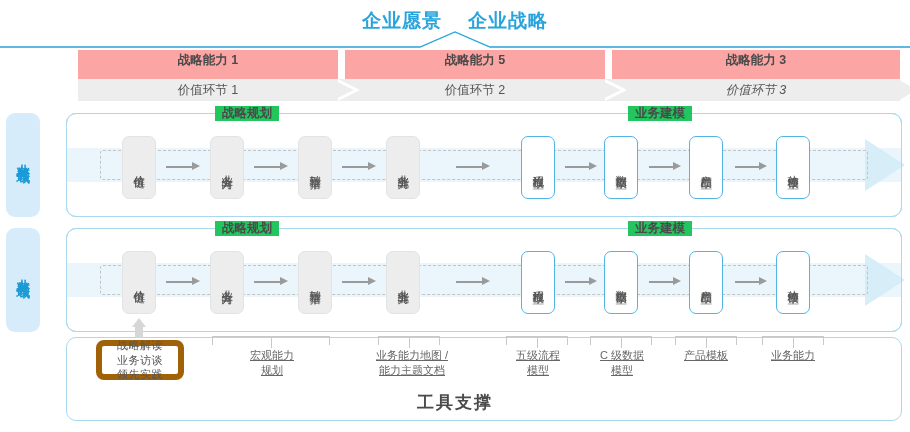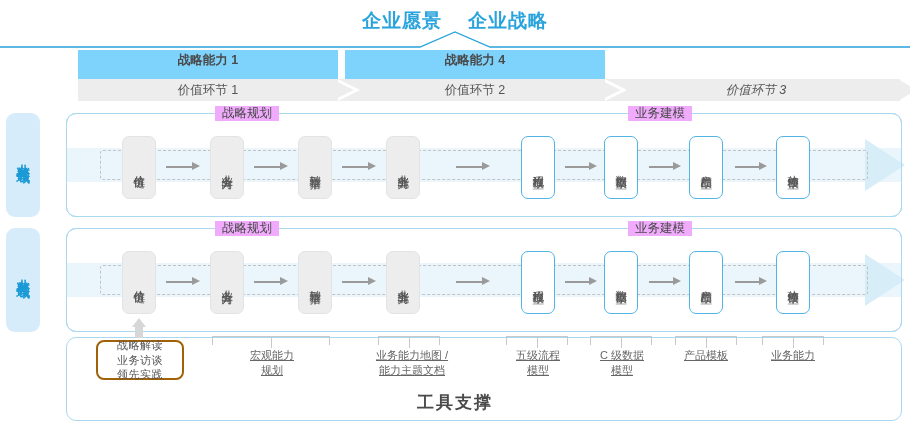--- a/index.html
+++ b/index.html
@@ -17,21 +17,21 @@
     position:absolute;left:0;top:6px;width:910px;height:30px;
     display:flex;align-items:center;justify-content:center;gap:26px;
   }
   .title-txt{
     color:#29a3dc;font-size:19px;font-weight:bold;letter-spacing:1px;
     white-space:nowrap;
   }
   .title-chevron{position:absolute;left:0;top:30px;width:910px;height:18px;}
 
   
-  .band-cap{position:absolute;height:36px;top:50px;background:#7dd3fc;}
+  .band-cap{position:absolute;height:36px;top:50px;background:#fca5a5;}
   .band-cap span{
     display:block;width:100%;height:100%;
     line-height:20px;text-align:center;
     font-size:12.5px;font-weight:bold;color:#4a4a4a;
     white-space:nowrap;
   }
   .band-val{position:absolute;height:22px;top:79px;background:#ededed;}
   .band-val span{
     display:block;width:100%;height:100%;
     line-height:22px;text-align:center;
@@ -61,23 +61,23 @@
   }
 
   
   .row-box{
     position:absolute;left:66px;width:836px;
     border:1px solid #a9d8ef;border-radius:10px;
     background:#ffffff;
     box-sizing:border-box;
   }
   .row-legend{
-    position:absolute;height:15px;background:#f0abfc;
+    position:absolute;height:15px;background:#22c55e;
     display:flex;align-items:center;justify-content:center;
-    font-size:12.5px;font-weight:normal;color:#4a4a4a;
+    font-size:12.5px;font-weight:bold;color:#4a4a4a;
     white-space:nowrap;padding:0 7px;
   }
 
   
   .blue-band{position:absolute;background:#eaf6fc;}
   .blue-arrow{
     position:absolute;background:#d7edf8;
     clip-path:polygon(0 0,100% 50%,0 100%);
   }
 
@@ -121,21 +121,21 @@
   .tool-title{
     position:absolute;width:100%;text-align:center;
     font-size:17px;font-weight:bold;color:#4a4a4a;letter-spacing:2px;
   }
   .note{
     position:absolute;text-align:center;
     font-size:11px;color:#666;line-height:1.35;white-space:pre-line;text-decoration:underline;
   }
   .note-box{
     position:absolute;
-    border:2px solid #a16207;border-radius:8px;background:#ffffff;
+    border:6px solid #a16207;border-radius:8px;background:#ffffff;
     display:flex;align-items:center;justify-content:center;
     font-size:11px;color:#555;line-height:1.35;text-align:center;
     white-space:pre-line;box-sizing:border-box;letter-spacing:.5px;
   }
   .bracket{
     position:absolute;height:9px;
     border:1px solid #c9c9c9;border-bottom:none;
     box-sizing:border-box;
   }
   .bracket-stem{
@@ -159,21 +159,24 @@
     <div class="title-txt">企业战略</div>
   </div>
   <svg class="title-chevron" viewBox="0 0 910 18" preserveAspectRatio="none">
     <path d="M 0 17 L 420 17 L 455 2 L 490 17 L 910 17" fill="none" stroke="#29a3dc" stroke-width="1.3"></path>
   </svg>
 
   <div class="band-cap" style="left:78px;width:260px;">
     <span>战略能力 1</span>
   </div>
   <div class="band-cap" style="left:345px;width:260px;">
-    <span>战略能力 4</span>
+    <span>战略能力 5</span>
+  </div>
+  <div class="band-cap" style="left:612px;width:288px;">
+    <span>战略能力 3</span>
   </div>
 
   <div class="band-val" style="left:78px;width:822px;"></div>
   <div class="chev-tail" style="left:898px;"></div>
   <div class="chev-notch" style="left:338px;"></div>
   <div class="chev-notch" style="left:605px;"></div>
 
   <div class="band-val" style="left:78px;width:260px;background:transparent;">
     <span>价值环节 1</span>
   </div>

